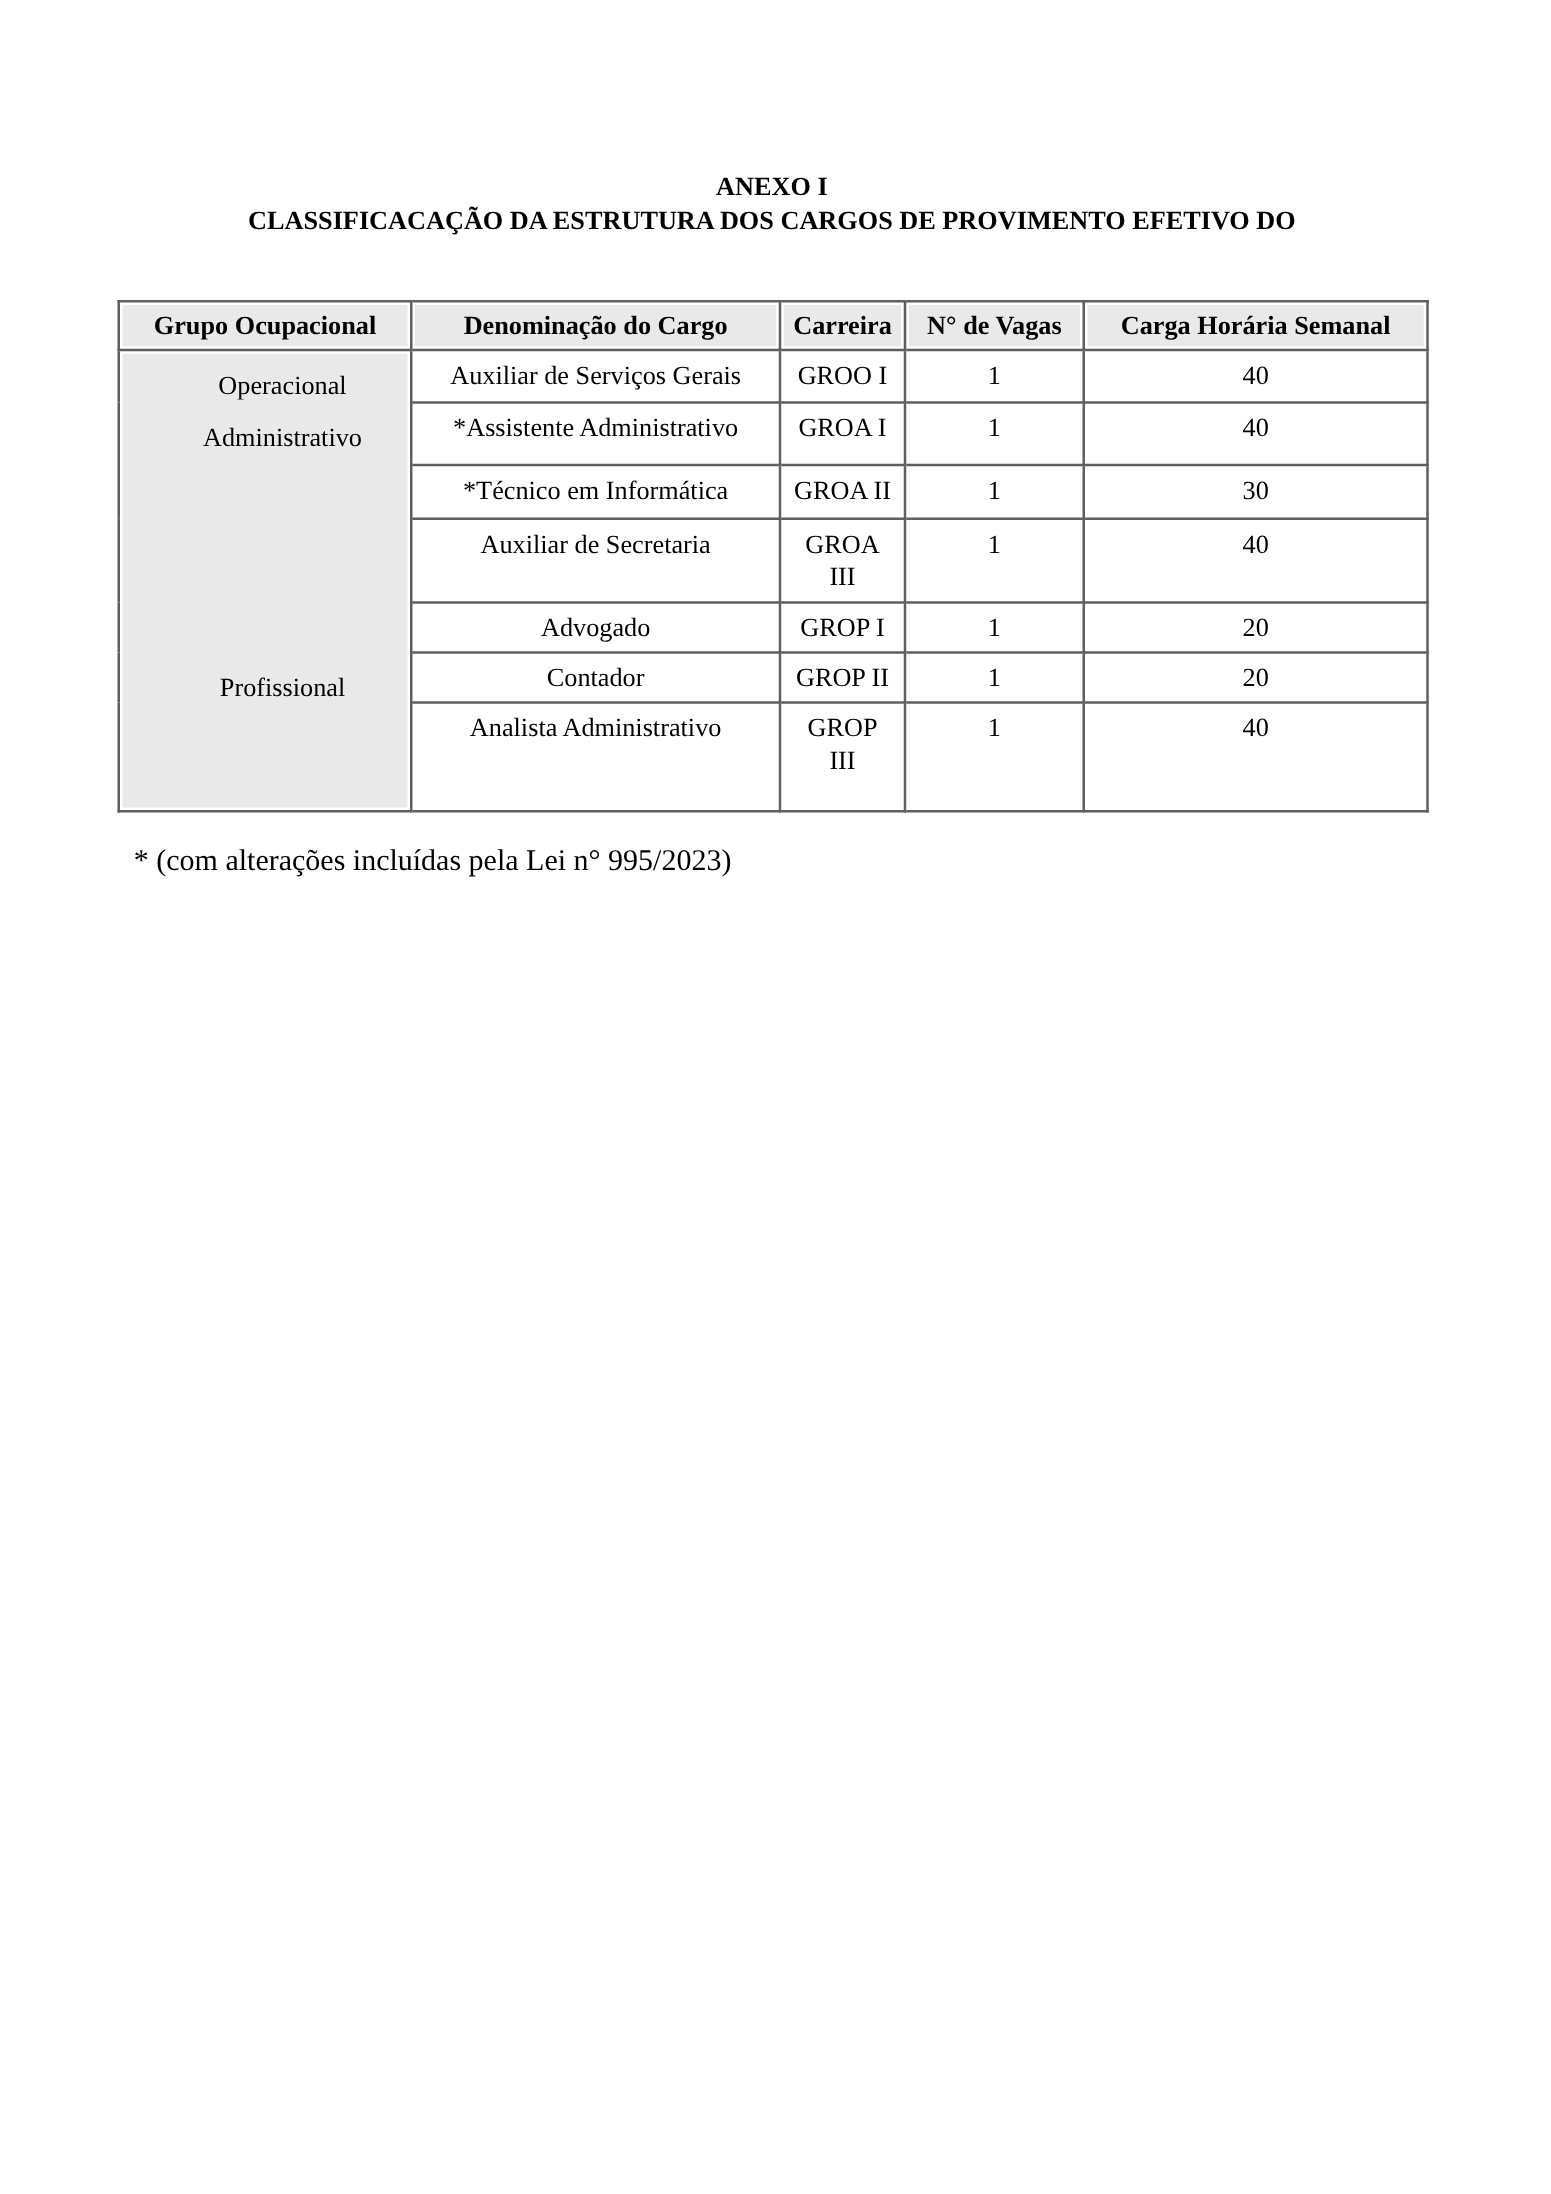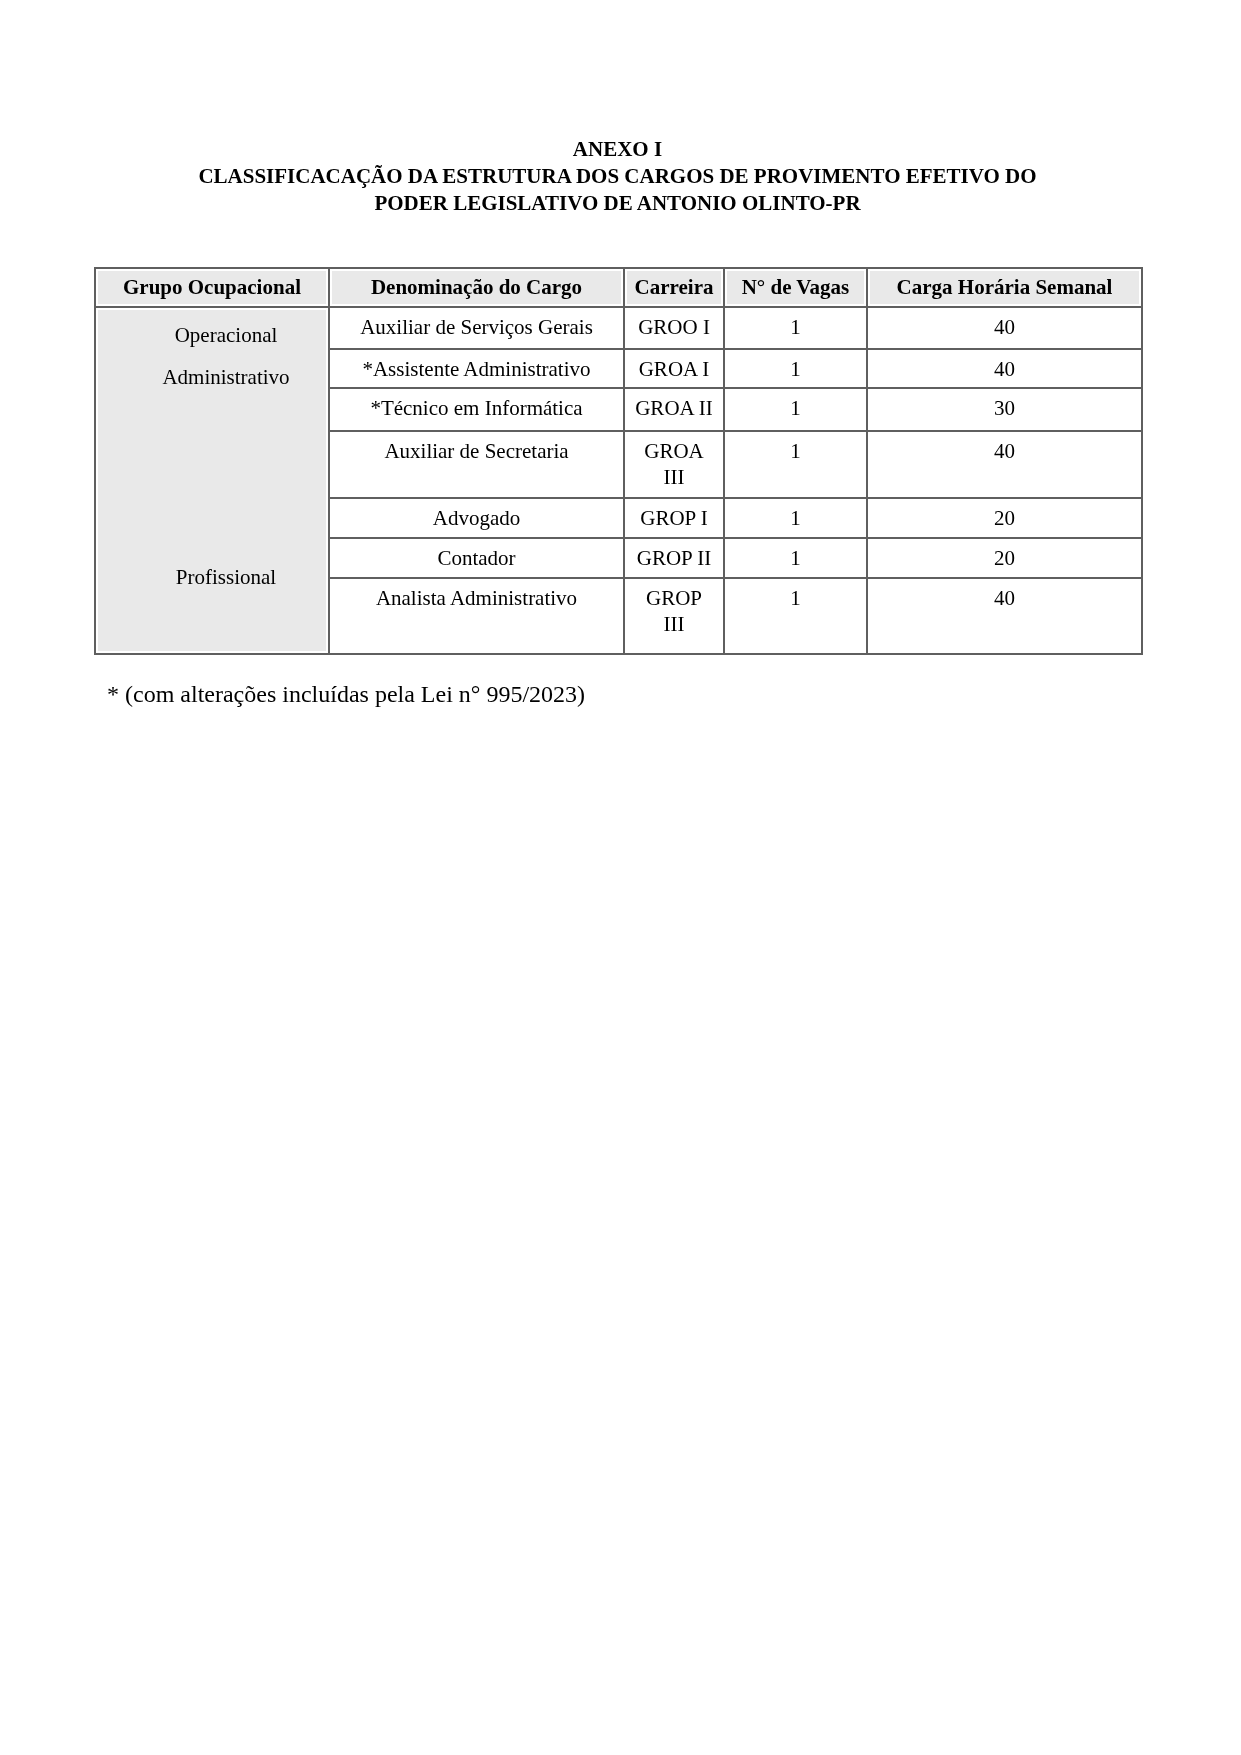--- a/index.html
+++ b/index.html
@@ -52,26 +52,26 @@
     overflow: hidden;
   }
   table.cargo-table th {
     font-weight: bold;
     background: #e9e9e9;
     box-shadow: inset 0 0 0 2px #ffffff;
     padding-top: 5px;
   }
   tr.hdr  { height: 39px; }
   tr.r1   { height: 42px; }
-  tr.r2   { height: 39px; }
+  tr.r2   { height: 50px; }
   tr.r3   { height: 43px; border-radius: 12px; }
   tr.r4   { height: 67px; }
   tr.r5   { height: 40px; }
   tr.r6   { height: 40px; }
-  tr.r7   { height: 76px; border-radius: 30px; }
+  tr.r7   { height: 87px; border-radius: 30px; }
 
   th.group-header { border-bottom: none; }
   td.group-cell {
     border-top: none;
     background: #e9e9e9;
     box-shadow: inset 0 0 0 2px #ffffff;
     padding: 0;
     vertical-align: top;
   }
   td.group-cell .glabel      { height: 42px; line-height: 42px; padding-left: 28px; }
@@ -89,21 +89,20 @@
 </style>
 </head>
 <body>
 
 <div class="page">
   <div class="content">
 
     <div class="title-block">
       <div>ANEXO I</div>
       <div>CLASSIFICACAÇÃO DA ESTRUTURA DOS CARGOS DE PROVIMENTO EFETIVO DO</div>
-      <div>PODER LEGISLATIVO DE ANTONIO OLINTO-PR</div>
     </div>
 
     <table class="cargo-table">
       <colgroup>
         <col class="c1">
           <col class="c2">
           <col class="c3">
           <col class="c4">
           <col class="c5">
       </colgroup>

